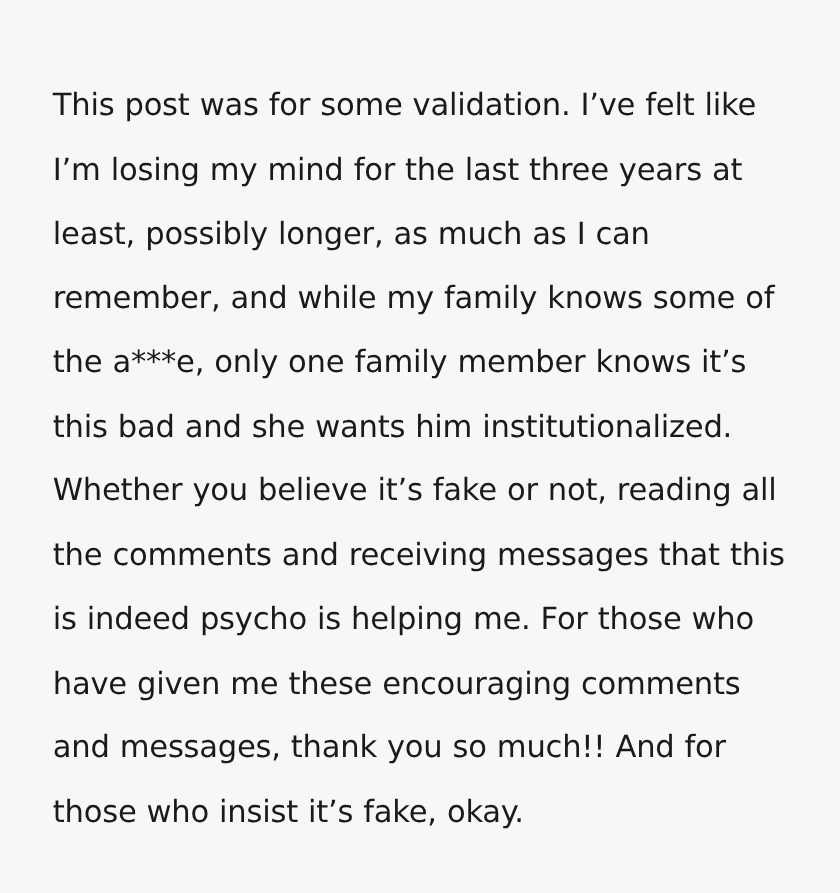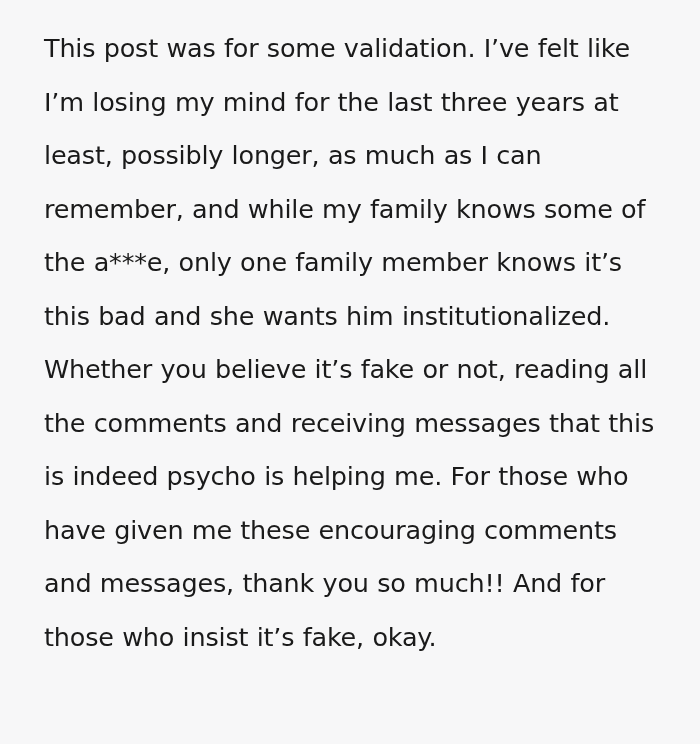--- a/index.html
+++ b/index.html
@@ -19,20 +19,21 @@
     background: #f7f7f8;
     display: flex;
     align-items: flex-start;
     justify-content: flex-start;
     overflow: hidden;
   }
   .post-body {
     box-sizing: border-box;
     padding: 22px 40px 20px 44px;
     width: 700px;
+    margin-top: 40px;
   }
   .post-text {
     margin: 0;
     color: #1a1a1a;
     font-family: "DejaVu Sans", sans-serif;
     font-size: 25.5px;
     line-height: 53.5px;
     letter-spacing: -0.2px;
     word-spacing: 0.5px;
     text-align: left;

